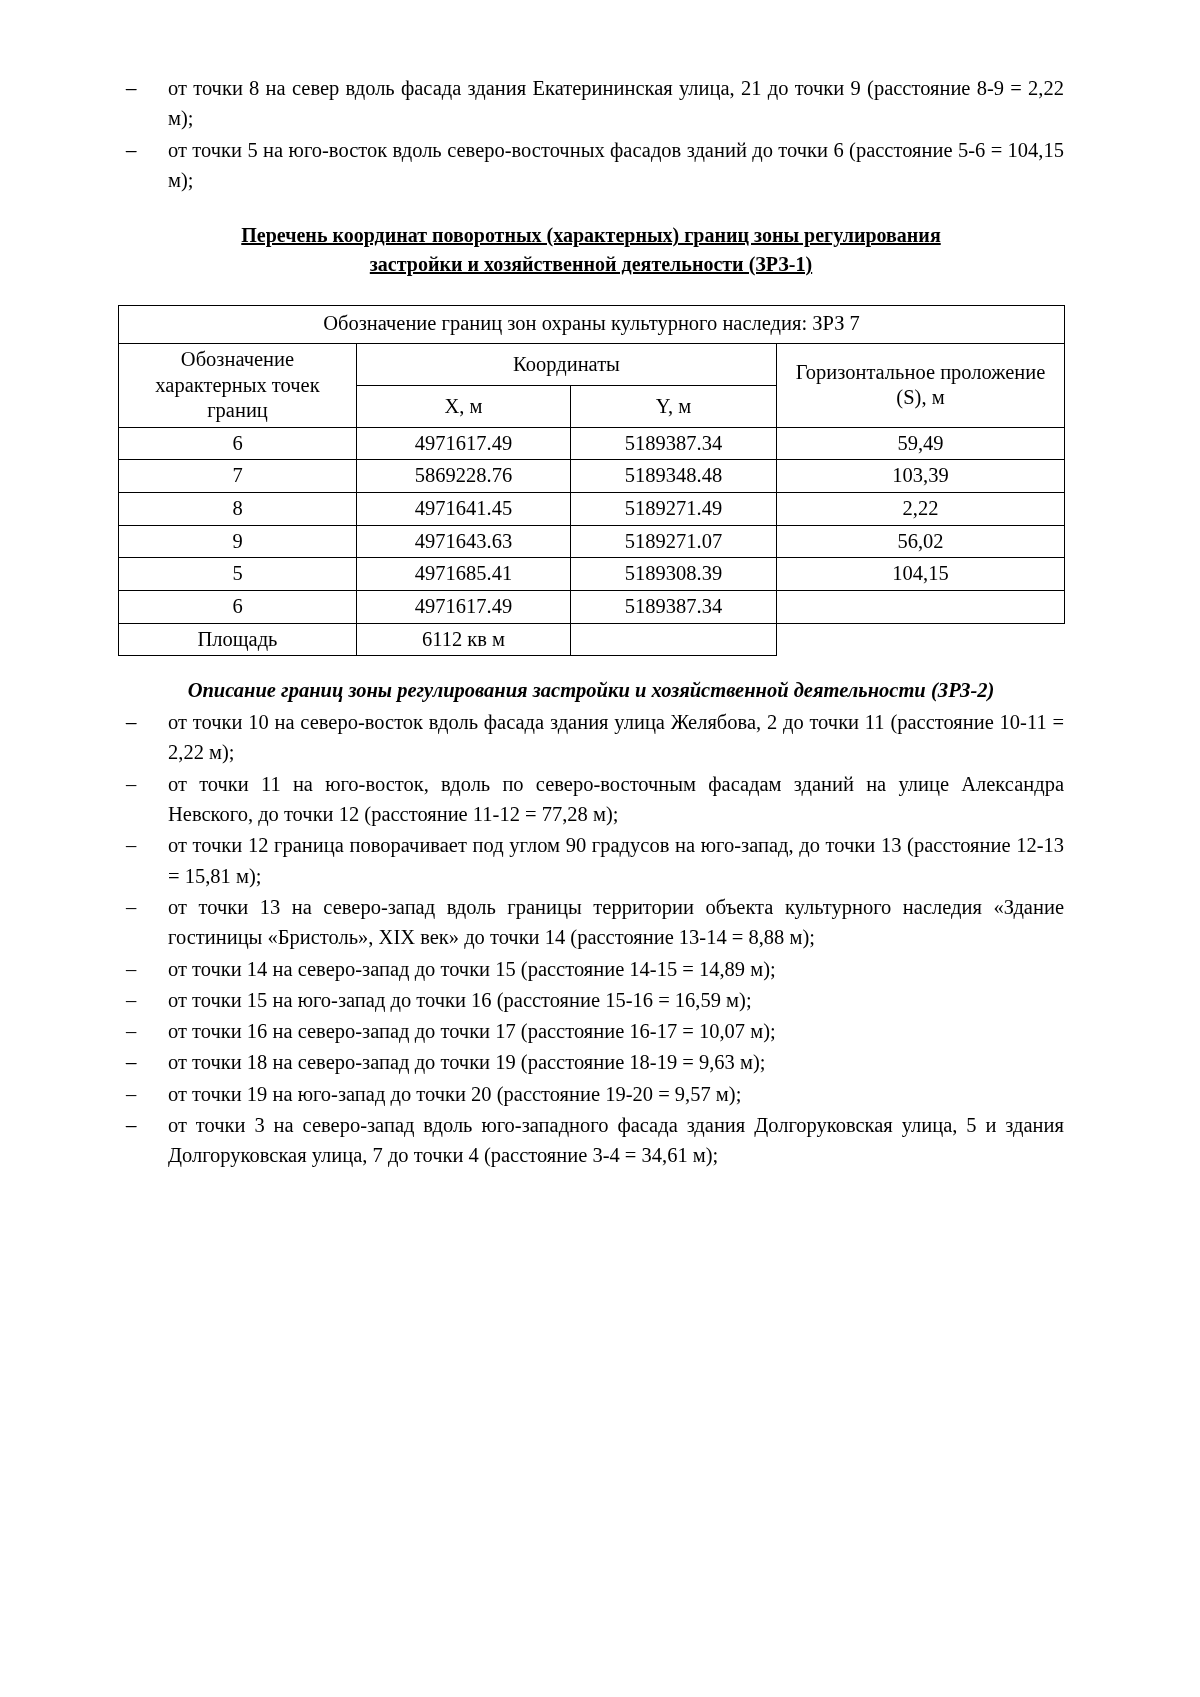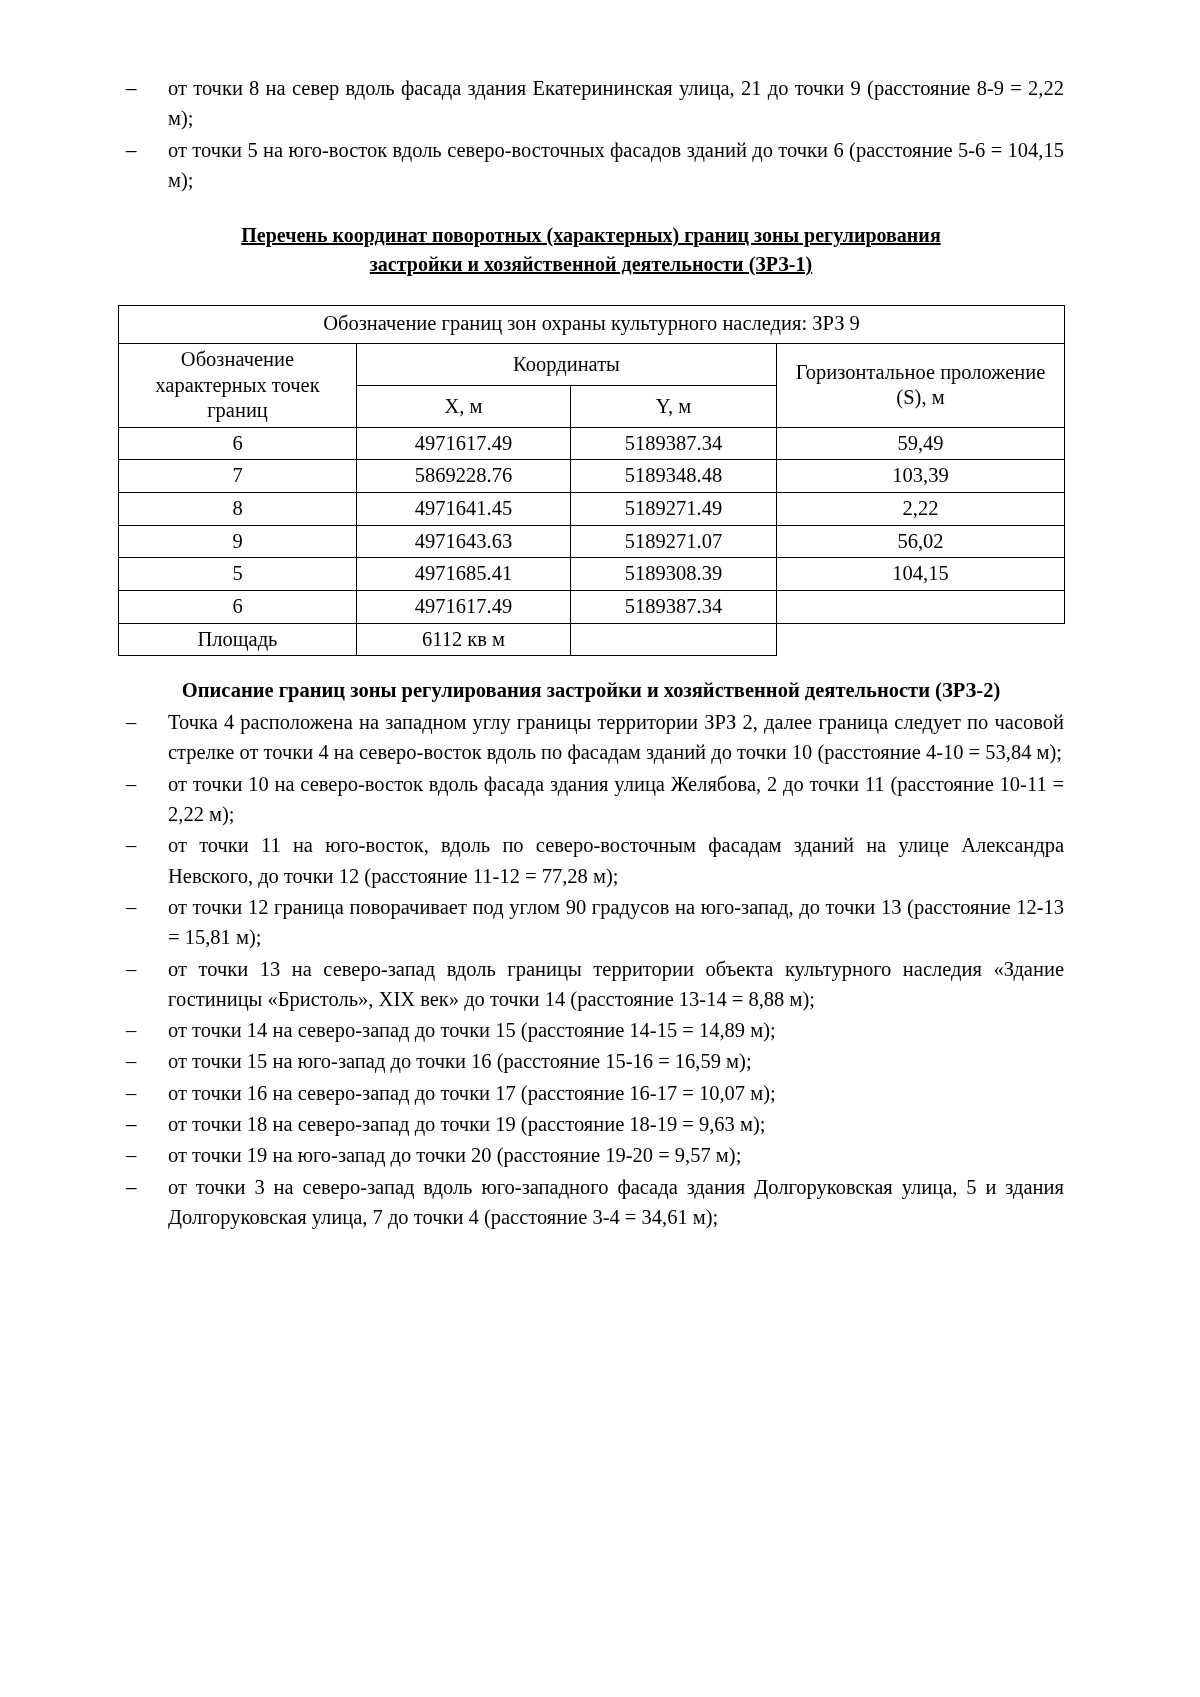--- a/index.html
+++ b/index.html
@@ -62,20 +62,21 @@
   }
   .center-heading .u {
     text-decoration: underline;
   }
   .left-heading {
     font-weight: bold;
     font-size: 20.5px;
     line-height: 1.4;
     margin: 0 0 2px 0;
     text-align: center;
+    font-style: italic;
   }
 
   
   .coord-table-wrap {
     margin: 26px 0 0 0;
   }
   table.coord {
     border-collapse: collapse;
     width: 946px;
     table-layout: fixed;
@@ -129,21 +130,21 @@
     <div class="coord-table-wrap">
       <table class="coord">
         <colgroup>
           <col class="c0">
             <col class="c1">
             <col class="c2">
             <col class="c3">
         </colgroup>
         <tbody>
           <tr class="title-row">
-            <td colspan="4">Обозначение границ зон охраны культурного наследия: ЗРЗ 9</td>
+            <td colspan="4">Обозначение границ зон охраны культурного наследия: ЗРЗ 7</td>
           </tr>
           <tr>
             <td rowspan="2">Обозначение характерных точек границ</td>
             <td colspan="2">Координаты</td>
             <td rowspan="2">
               <span>Горизонтальное проложение</span><br>
               <span>(S), м</span>
             </td>
           </tr>
           <tr>
@@ -198,21 +199,21 @@
           </tr>
         </tbody>
       </table>
     </div>
 
     <div class="section-gap"></div>
 
     <div class="left-heading">Описание границ зоны регулирования застройки и хозяйственной деятельности (ЗРЗ-2)</div>
 
     <ul class="bullet-list" id="bottom-bullets">
-        <li class="bullet-item"><span class="dash">–</span><span>Точка 4 расположена на западном углу границы территории ЗРЗ 2, далее граница следует по часовой стрелке от точки 4 на северо-восток вдоль по фасадам зданий до точки 10 (расстояние 4-10 = 53,84 м);</span></li>
+        <li class="bullet-item"><span class="dash">–</span></li>
         <li class="bullet-item"><span class="dash">–</span><span>от точки 10 на северо-восток вдоль фасада здания улица Желябова, 2 до точки 11 (расстояние 10-11 = 2,22 м);</span></li>
         <li class="bullet-item"><span class="dash">–</span><span>от точки 11 на юго-восток, вдоль по северо-восточным фасадам зданий на улице Александра Невского, до точки 12 (расстояние 11-12 = 77,28 м);</span></li>
         <li class="bullet-item"><span class="dash">–</span><span>от точки 12 граница поворачивает под углом 90 градусов на юго-запад, до точки 13 (расстояние 12-13 = 15,81 м);</span></li>
         <li class="bullet-item"><span class="dash">–</span><span>от точки 13 на северо-запад вдоль границы территории объекта культурного наследия «Здание гостиницы «Бристоль», XIX век» до точки 14 (расстояние 13-14 = 8,88 м);</span></li>
         <li class="bullet-item nojust"><span class="dash">–</span><span>от точки 14 на северо-запад до точки 15 (расстояние 14-15 = 14,89 м);</span></li>
         <li class="bullet-item nojust"><span class="dash">–</span><span>от точки 15 на юго-запад до точки 16 (расстояние 15-16 = 16,59 м);</span></li>
         <li class="bullet-item nojust"><span class="dash">–</span><span>от точки 16 на северо-запад до точки 17 (расстояние 16-17 = 10,07 м);</span></li>
         <li class="bullet-item nojust"><span class="dash">–</span></li>
         <li class="bullet-item nojust"><span class="dash">–</span><span>от точки 18 на северо-запад до точки 19 (расстояние 18-19 = 9,63 м);</span></li>
         <li class="bullet-item nojust"><span class="dash">–</span><span>от точки 19 на юго-запад до точки 20 (расстояние 19-20 = 9,57 м);</span></li>

